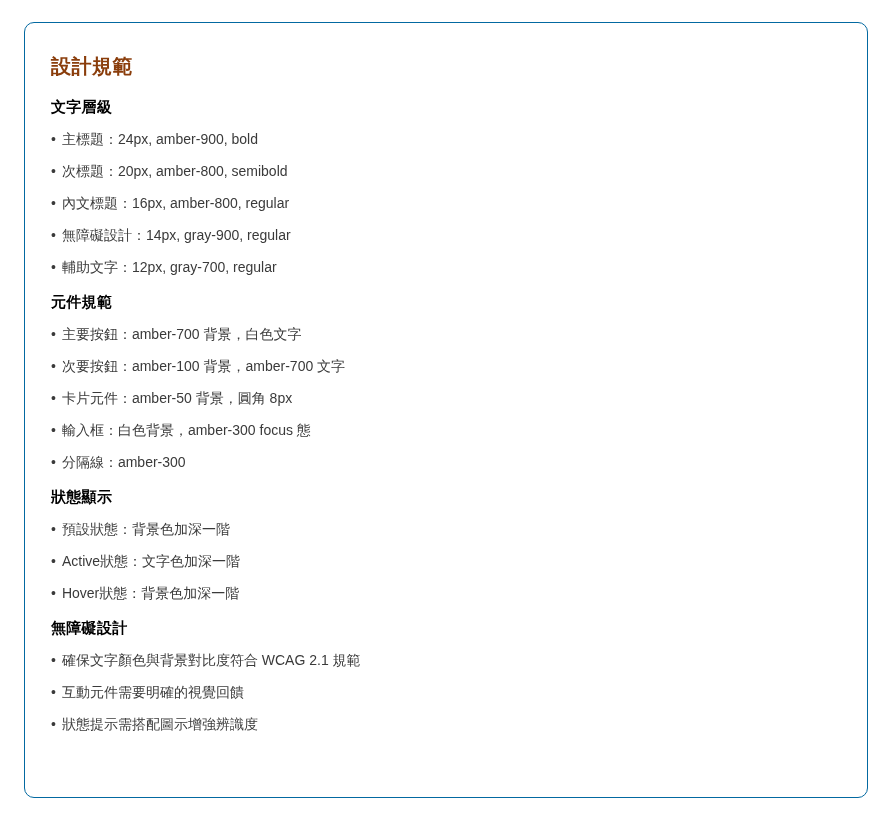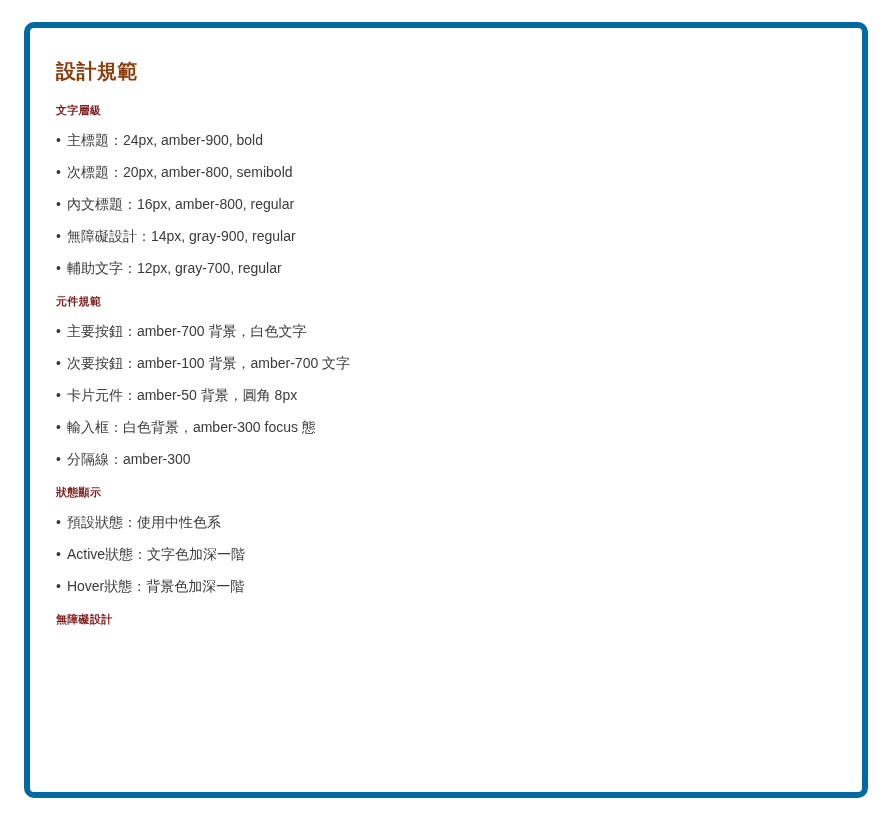--- a/index.html
+++ b/index.html
@@ -14,40 +14,40 @@
     width: 892px;
     height: 820px;
     box-sizing: border-box;
     padding: 22px 24px 24px 24px;
     background: #ffffff;
   }
   .card {
     box-sizing: border-box;
     width: 844px;
     height: 776px;
-    border: 6px solid #0369a1;
+    border: 1px solid #0369a1;
     border-radius: 10px;
     background: #ffffff;
     padding: 24px 26px 20px 26px;
     overflow: hidden;
   }
   .doc-title {
     font-size: 20px;
     font-weight: bold;
     color: #8a3d0b;
     margin: 6px 0 18px 0;
     letter-spacing: 0.5px;
   }
   .section {
     margin-bottom: 10px;
   }
   .section-title {
-    font-size: 11px;
+    font-size: 15px;
     font-weight: bold;
-    color: #7f1d1d;
+    color: #000000;
     margin: 6px 0 6px 0;
     letter-spacing: 0.3px;
   }
   .bullet-list {
     list-style: none;
     margin: 0;
     padding: 0;
   }
   .bullet-item {
     font-size: 14px;
@@ -85,24 +85,29 @@
         <li class="bullet-item"><span class="dot">•</span><span>次要按鈕：amber-100 背景，amber-700 文字</span></li>
         <li class="bullet-item"><span class="dot">•</span><span>卡片元件：amber-50 背景，圓角 8px</span></li>
         <li class="bullet-item"><span class="dot">•</span><span>輸入框：白色背景，amber-300 focus 態</span></li>
         <li class="bullet-item"><span class="dot">•</span><span>分隔線：amber-300</span></li>
       </ul>
     </div>
 
     <div class="section">
       <div class="section-title">狀態顯示</div>
       <ul class="bullet-list">
-        <li class="bullet-item"><span class="dot">•</span><span>預設狀態：使用中性色系</span></li>
+        <li class="bullet-item"><span class="dot">•</span><span>預設狀態：背景色加深一階</span></li>
         <li class="bullet-item"><span class="dot">•</span><span>Active狀態：文字色加深一階</span></li>
         <li class="bullet-item"><span class="dot">•</span><span>Hover狀態：背景色加深一階</span></li>
       </ul>
     </div>
 
     <div class="section">
       <div class="section-title">無障礙設計</div>
+      <ul class="bullet-list">
+        <li class="bullet-item"><span class="dot">•</span><span>確保文字顏色與背景對比度符合 WCAG 2.1 規範</span></li>
+        <li class="bullet-item"><span class="dot">•</span><span>互動元件需要明確的視覺回饋</span></li>
+        <li class="bullet-item"><span class="dot">•</span><span>狀態提示需搭配圖示增強辨識度</span></li>
+      </ul>
     </div>
 
   </div>
 </div>
 
 </body></html>

